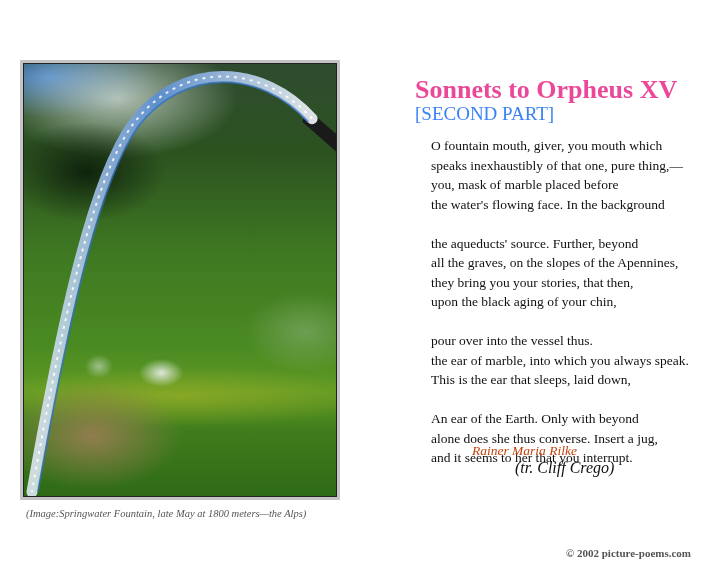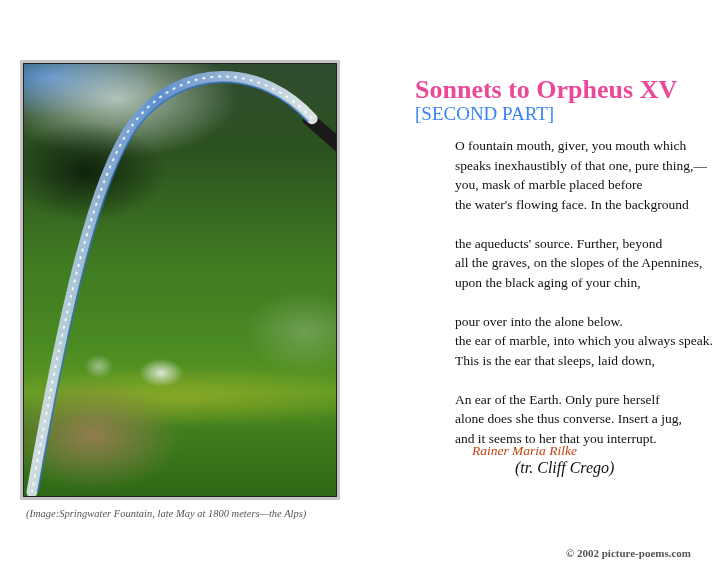--- a/index.html
+++ b/index.html
@@ -80,21 +80,20 @@
     white-space: nowrap;
     line-height: 22px;
   }
   .poem {
     position: absolute;
     left: 431px;
     top: 136px;
     font-size: 13.5px;
     line-height: 19.5px;
     color: #111111;
-    margin-left: 24px;
   }
   .stanza {
     margin: 0 0 19.5px 0;
   }
   .line {
     display: block;
     white-space: nowrap;
   }
   .author {
     position: absolute;
@@ -156,29 +155,30 @@
 <div class="poem">
   <div class="stanza">
     <span class="line">O fountain mouth, giver, you mouth which</span>
     <span class="line">speaks inexhaustibly of that one, pure thing,—</span>
     <span class="line">you, mask of marble placed before</span>
     <span class="line">the water's flowing face. In the background</span>
   </div>
   <div class="stanza">
     <span class="line">the aqueducts' source. Further, beyond</span>
     <span class="line">all the graves, on the slopes of the Apennines,</span>
+    <span class="line">they bring you your stories, that then,</span>
     <span class="line">upon the black aging of your chin,</span>
   </div>
   <div class="stanza">
-    <span class="line">pour over into the alone below.</span>
+    <span class="line">pour over into the vessel thus.</span>
     <span class="line">the ear of marble, into which you always speak.</span>
     <span class="line">This is the ear that sleeps, laid down,</span>
   </div>
   <div class="stanza">
-    <span class="line">An ear of the Earth. Only pure herself</span>
+    <span class="line">An ear of the Earth. Only with beyond</span>
     <span class="line">alone does she thus converse. Insert a jug,</span>
     <span class="line">and it seems to her that you interrupt.</span>
   </div>
 </div>
 
 <div class="author">Rainer Maria Rilke</div>
 <div class="translator">(tr. Cliff Crego)</div>
 
 <div class="copyright">© 2002 picture-poems.com</div>
 

